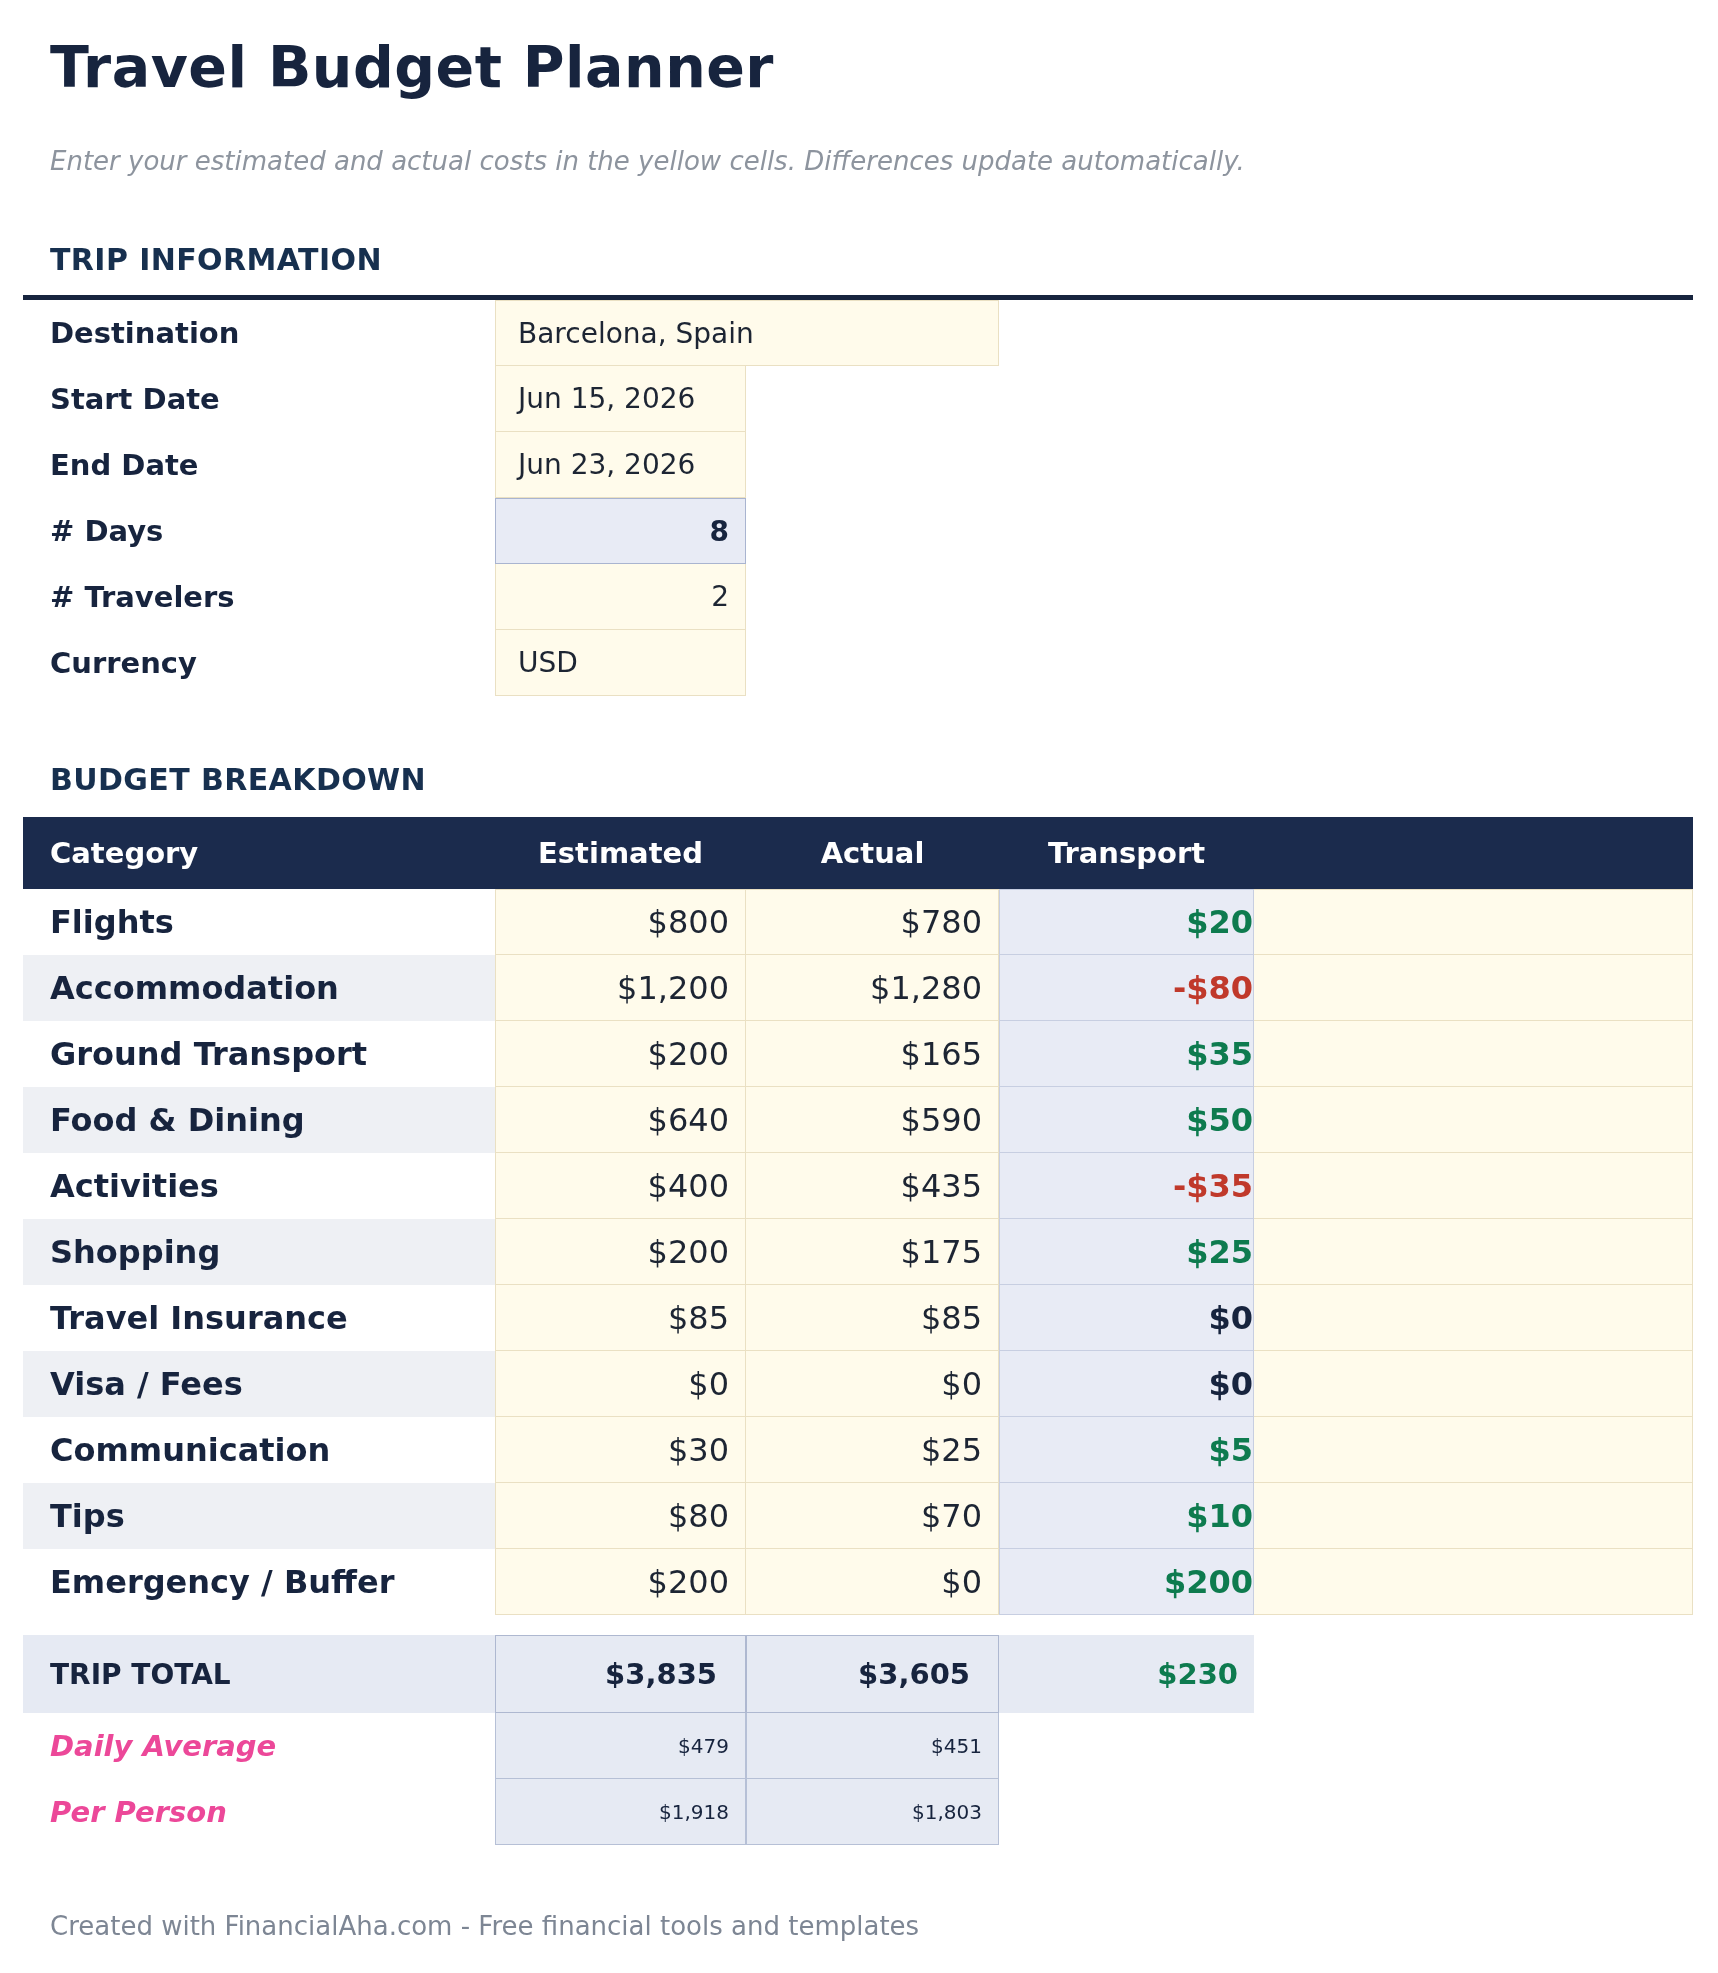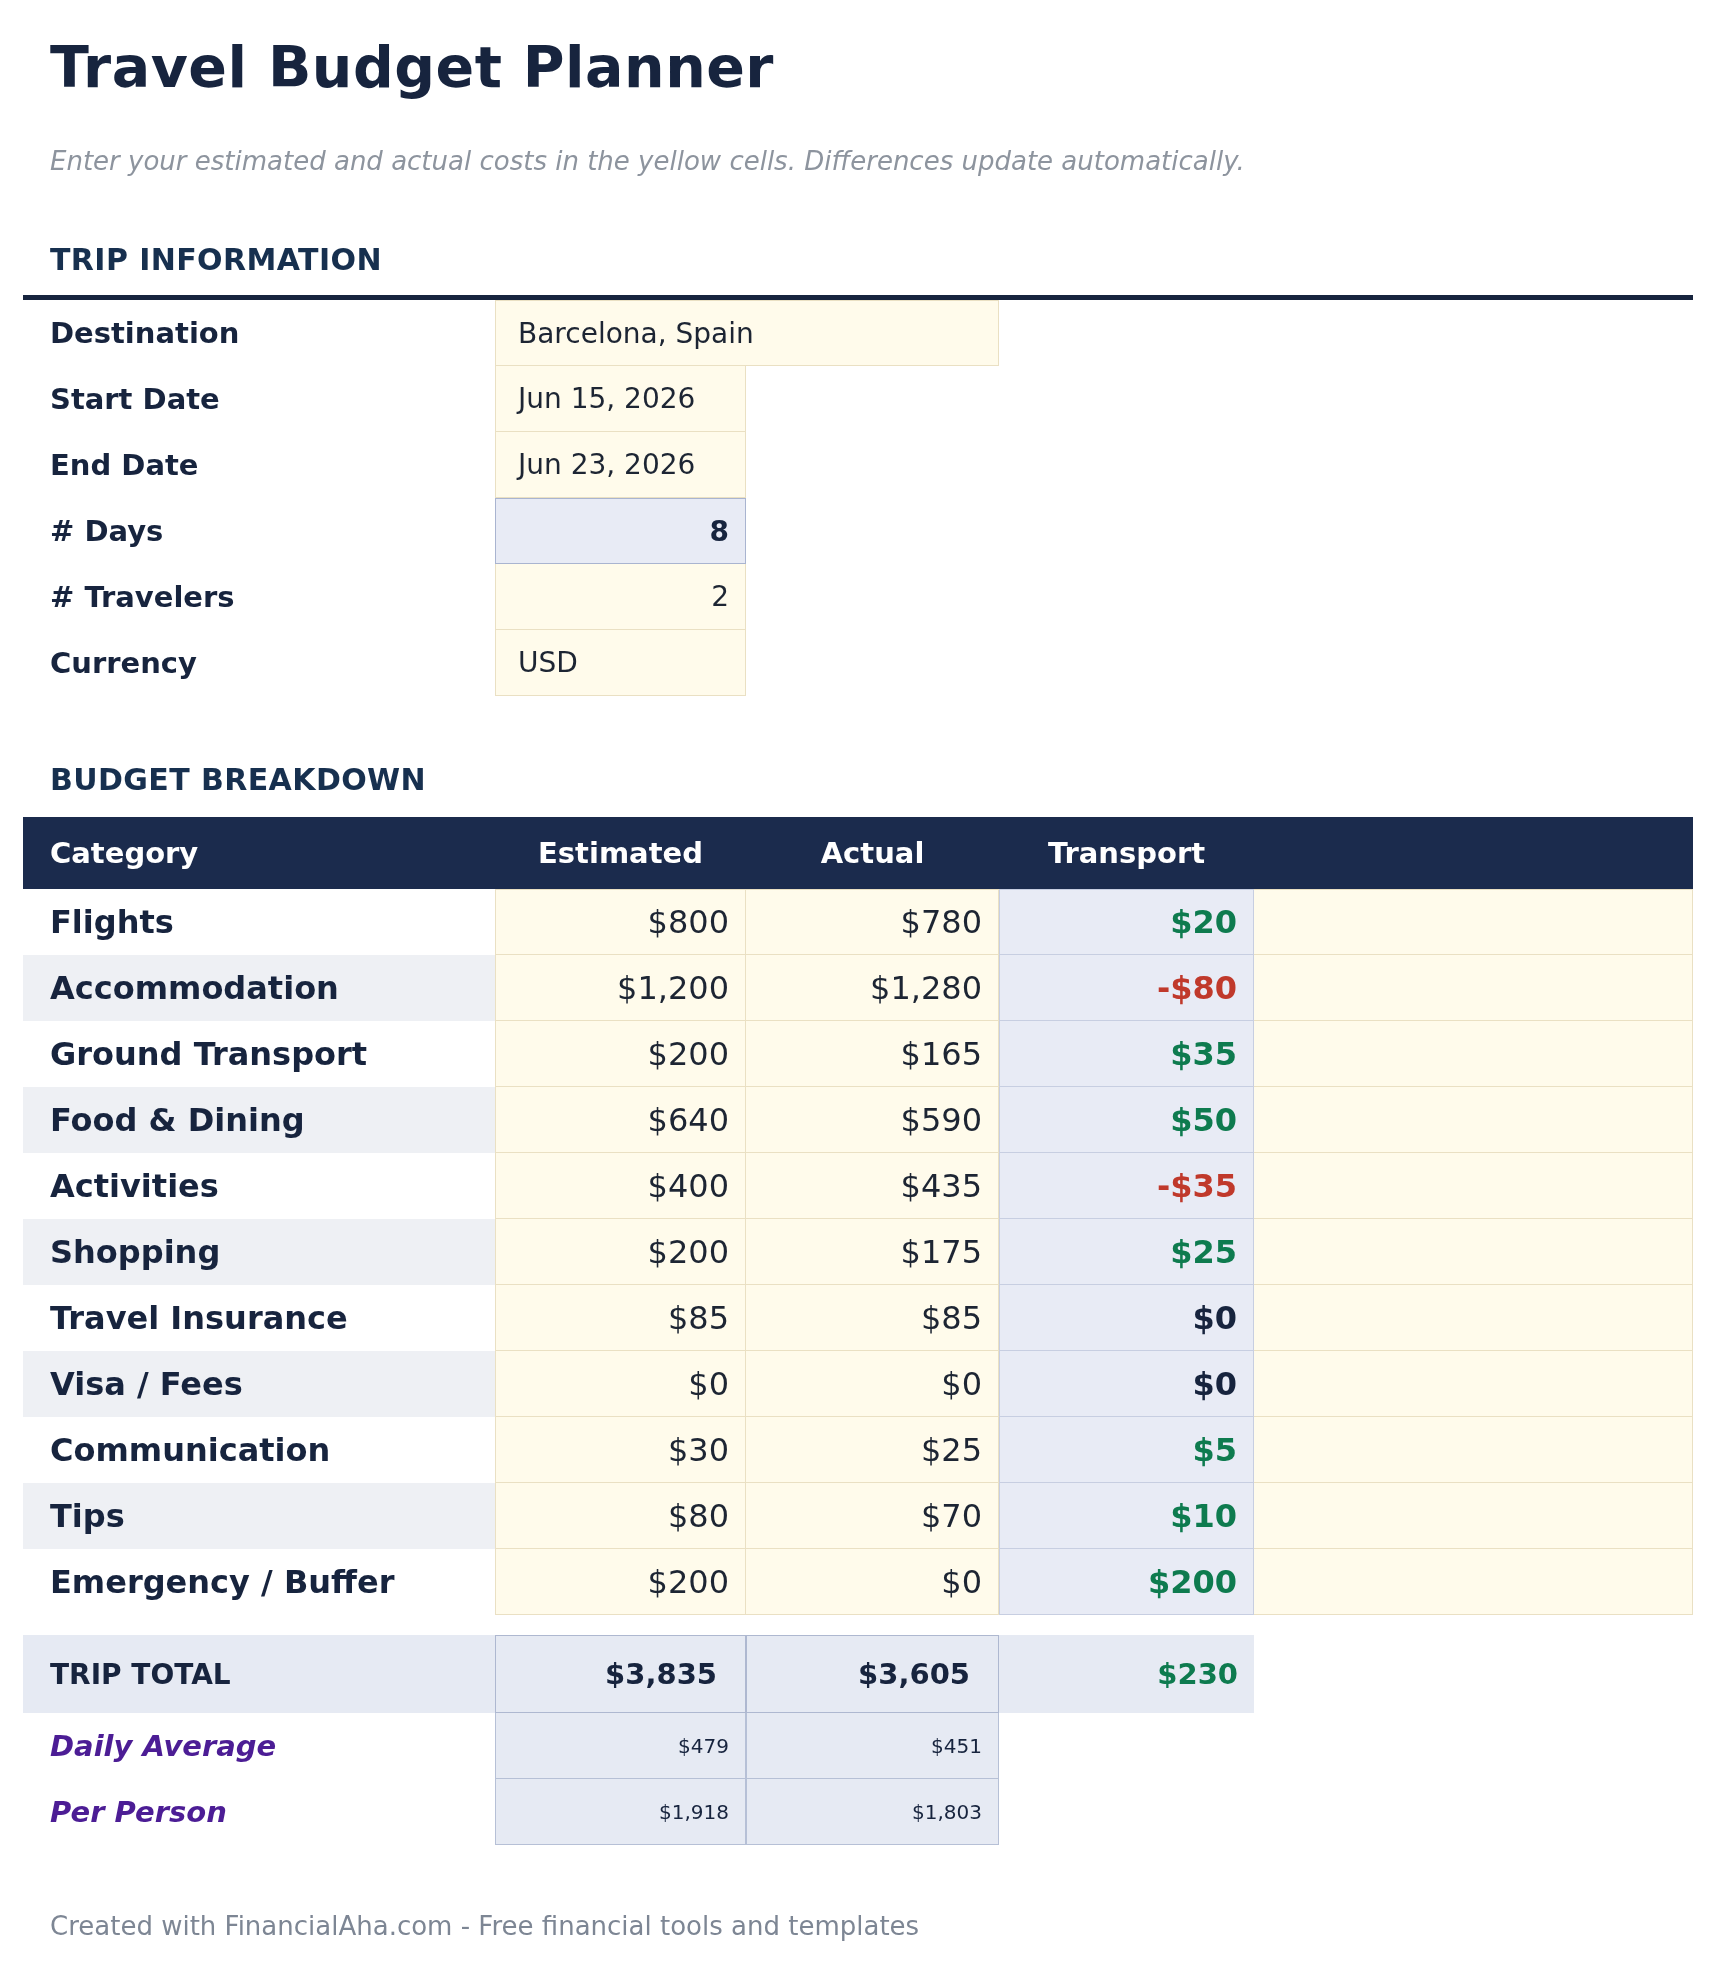--- a/index.html
+++ b/index.html
@@ -71,21 +71,21 @@
   .cell{display:flex;align-items:center;font-size:32px;color:#1d2533;}
   .cell-cat{padding-left:27px;font-weight:700;color:var(--navy);}
   .cell-box{
     justify-content:flex-end;padding-right:16px;
     background:var(--cream);
     border-right:1px solid var(--tan);border-bottom:1px solid var(--tan);
   }
   .cell-est{border-left:1px solid var(--tan);}
   .brow:first-child .cell-box{border-top:1px solid var(--tan);}
   .cell-diff{
-    justify-content:flex-end;padding-right:16px;font-weight:700;
+    justify-content:flex-end;font-weight:700;
     background:var(--blue-cell);
     border:1px solid var(--blue-border);border-top:none;
   }
   .brow:first-child .cell-diff{border-top:1px solid var(--blue-border);}
   .cell-notes{
     background:var(--cream);
     border-right:1px solid var(--tan);border-bottom:1px solid var(--tan);
   }
   .brow:first-child .cell-notes{border-top:1px solid var(--tan);}
   .pos{color:var(--green);}
@@ -104,21 +104,21 @@
     border:1px solid var(--band-border);
   }
   .total-diff{
     background:var(--band);display:flex;align-items:center;justify-content:flex-end;
     padding-right:16px;font-weight:700;font-size:29px;
   }
 
   .srow{height:66px;}
   .s-label{
     display:flex;align-items:center;padding-left:27px;
-    font-style:italic;font-weight:700;font-size:29px;color:#4c1d95;
+    font-style:italic;font-weight:700;font-size:29px;color:#ec4899;
   }
   .s-money{
     background:var(--band);display:flex;align-items:center;justify-content:flex-end;
     padding-right:16px;font-weight:400;font-size:20px;color:var(--navy);
     border:1px solid #b6c0d6;border-top:none;
   }
 
   .credit{margin:66px 0 0 27px;font-size:26px;color:#7d8694;}
 </style>
 </head>

